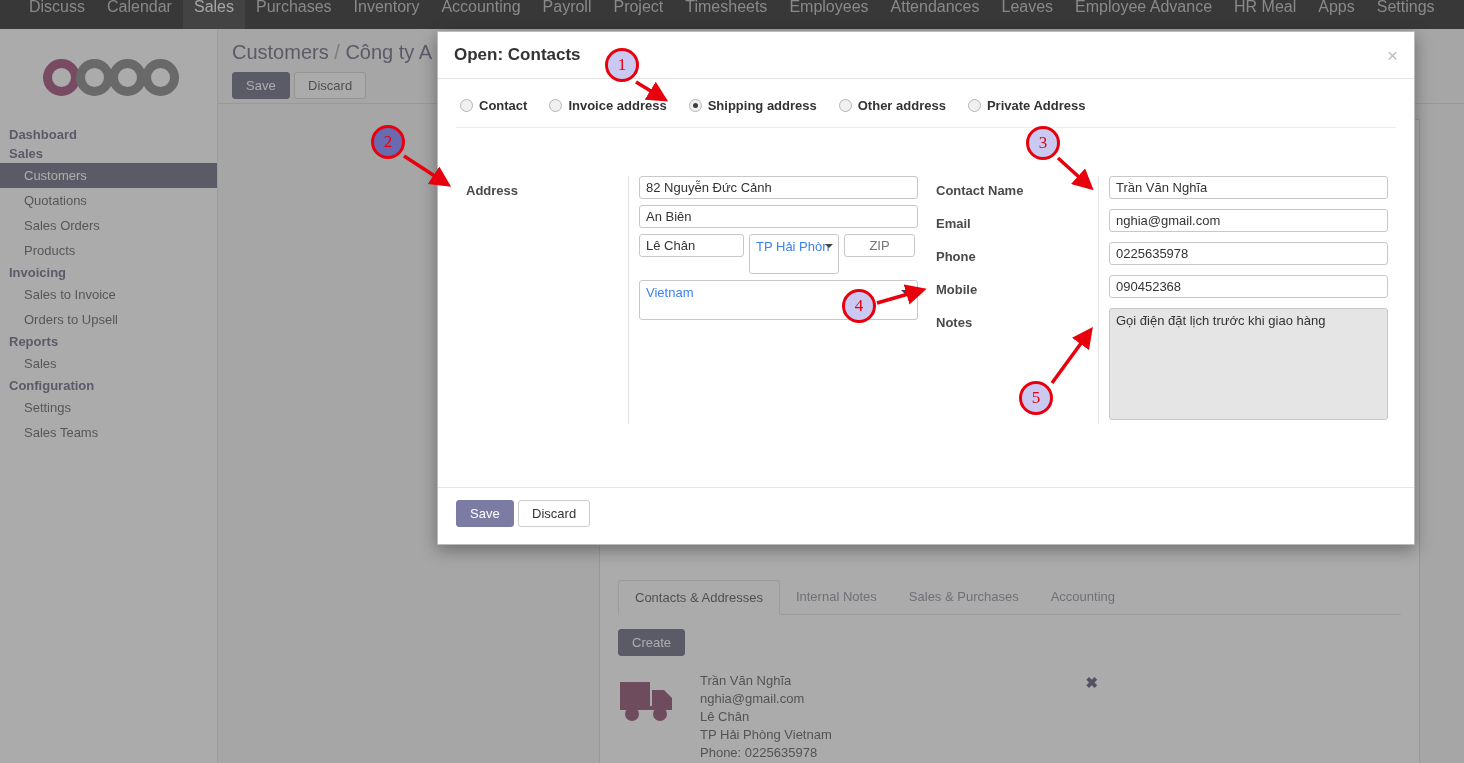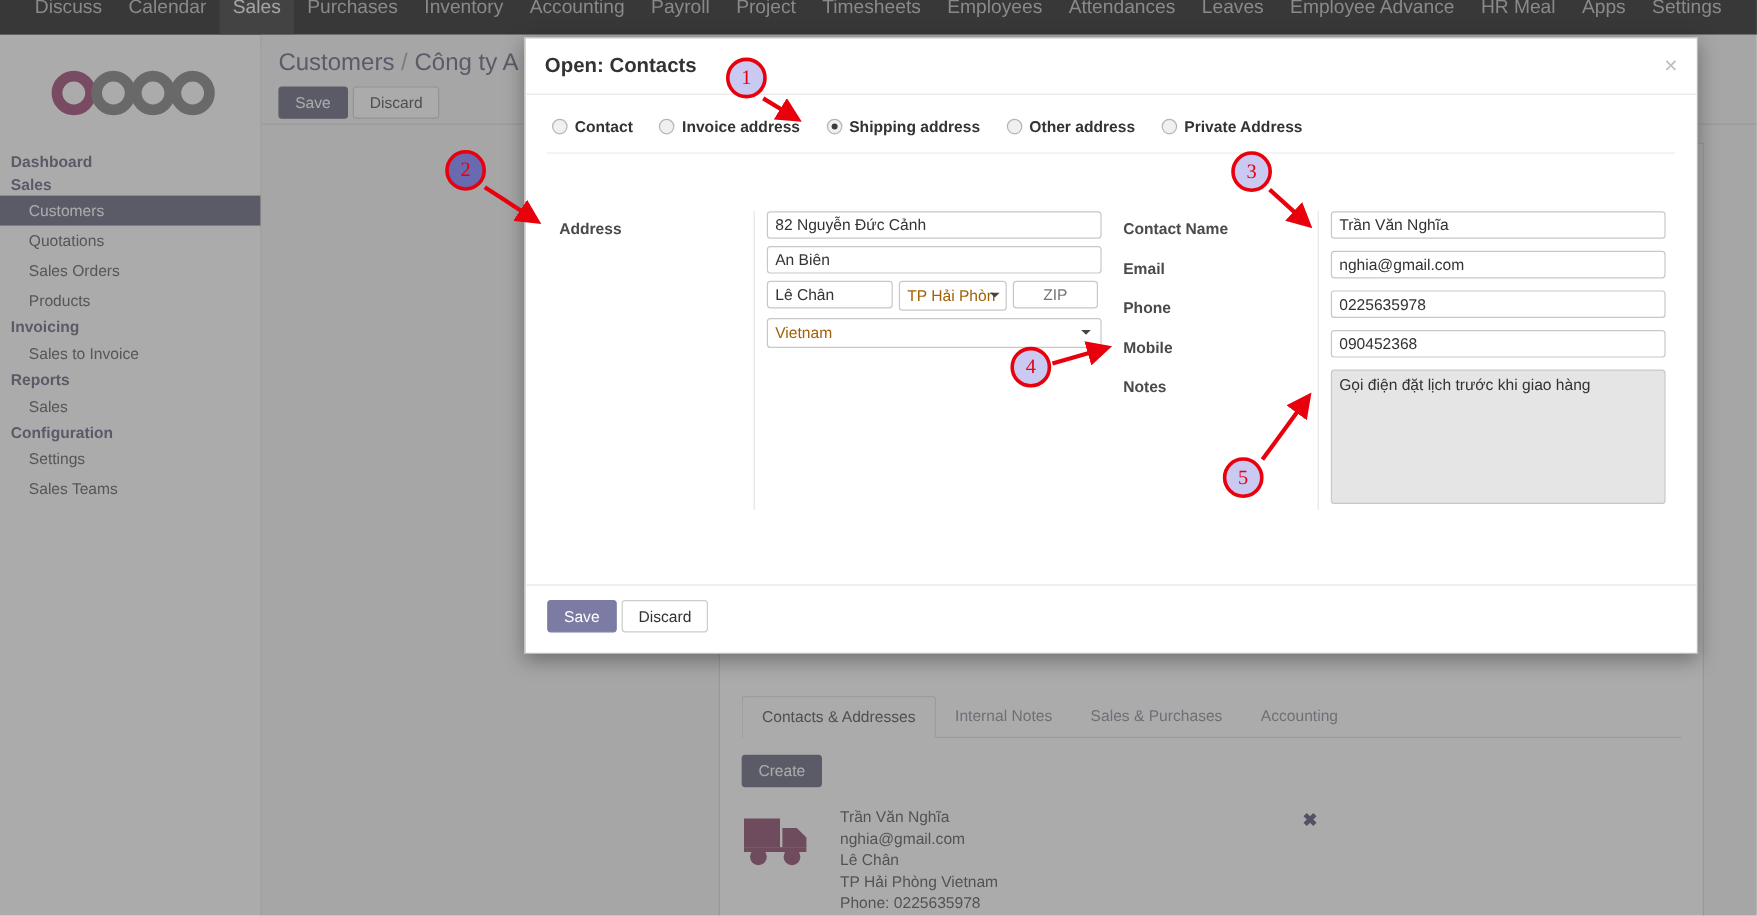--- a/index.html
+++ b/index.html
@@ -236,24 +236,24 @@
     font-size: 13px; color: #333333;
     padding: 2px 6px; margin-bottom: 6px;
     outline: none;
   }
   .fin.wide { width: 279px; }
   .fin.r { width: 279px; margin-bottom: 10px; }
   .row-3 { display: flex; gap: 5px; margin-bottom: 6px; }
   .fin.city { width: 105px; margin-bottom: 0; }
   .fin.zip { width: 71px; margin-bottom: 0; color: #aaaaaa; text-align: center; }
   .sel {
-    width: 90px; height: 25px;
+    width: 90px; height: 40px;
     border: 1px solid #c8c8c8; border-radius: 3px;
     background: #ffffff;
-    font-size: 13px; color: #a16207;
+    font-size: 13px; color: #3b82f6;
     padding: 2px 14px 2px 6px;
     position: relative;
     overflow: hidden; white-space: nowrap;
     line-height: 19px;
   }
   .sel .caret {
     position: absolute; right: 5px; top: 9px;
     width: 0; height: 0;
     border-left: 4px solid transparent;
     border-right: 4px solid transparent;
@@ -326,20 +326,21 @@
     </div>
     <div id="sidebar-menu">
         <div class="menu-section">Dashboard</div>
         <div class="menu-section">Sales</div>
         <div class="menu-link active">Customers</div>
         <div class="menu-link">Quotations</div>
         <div class="menu-link">Sales Orders</div>
         <div class="menu-link">Products</div>
         <div class="menu-section">Invoicing</div>
         <div class="menu-link">Sales to Invoice</div>
+        <div class="menu-link">Orders to Upsell</div>
         <div class="menu-section">Reports</div>
         <div class="menu-link">Sales</div>
         <div class="menu-section">Configuration</div>
         <div class="menu-link">Settings</div>
         <div class="menu-link">Sales Teams</div>
       </div>
   </div>
 
   <div id="main">
     <div id="control-bar">

